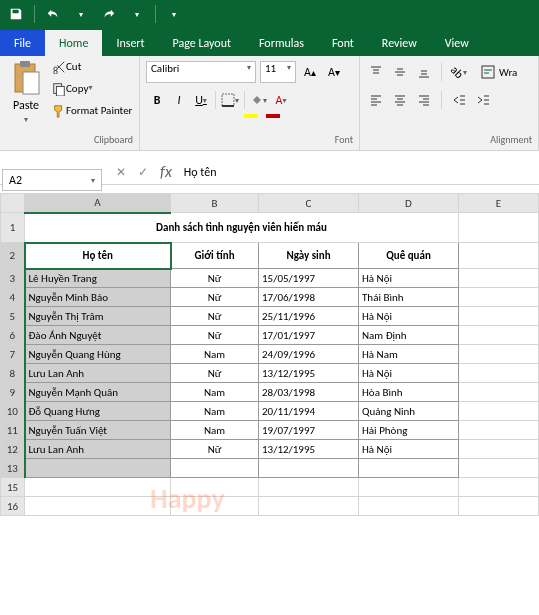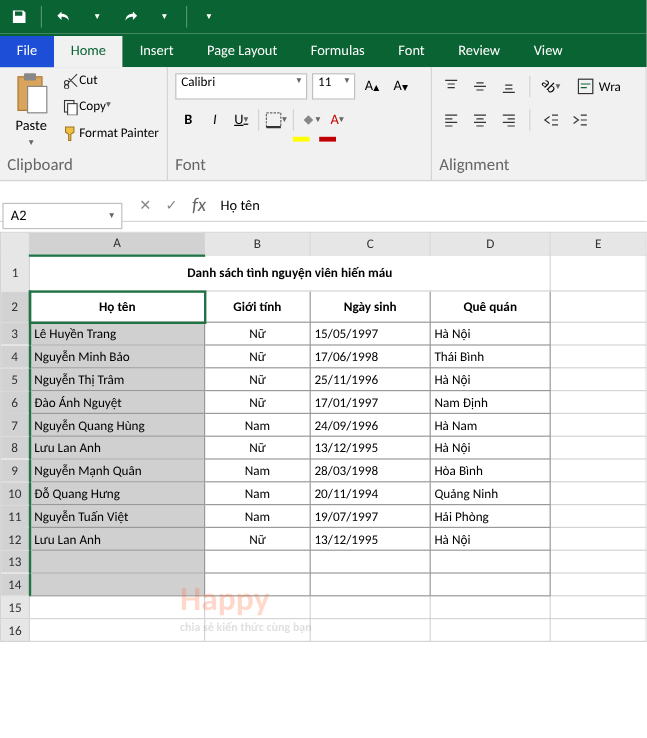--- a/index.html
+++ b/index.html
@@ -13,21 +13,21 @@
 
 
 .tabs { background: #0a6332; height: 28px; display: flex; align-items: flex-end; }
 .tab { padding: 6px 14px; color: #fff; font-size: 12px; cursor: pointer; }
 .tab.file { background: #1d4ed8; }
 .tab.active { background: #f1f1f1; color: #0a6332; }
 
 
 .ribbon { background: #f1f1f1; border-bottom: 1px solid #d4d4d4; height: 95px; display: flex; }
 .group { border-right: 1px solid #d4d4d4; padding: 4px 6px 2px 6px; display: flex; flex-direction: column; justify-content: space-between; }
-.group-label { text-align: left; font-size: 14px; color: #666; padding: 2px 0; }
+.group-label { text-align: right; font-size: 10px; color: #666; padding: 2px 0; }
 
 .clipboard { width: 140px; }
 .clipboard-top { display: flex; gap: 6px; }
 .paste-btn { display: flex; flex-direction: column; align-items: center; gap: 2px; width: 40px; }
 .paste-icon { width: 30px; height: 36px; }
 .clip-actions { display: flex; flex-direction: column; gap: 2px; font-size: 11px; }
 .clip-action { display: flex; gap: 0; height: 20px; }
 .clip-action svg { width: 14px; height: 14px; }
 
 .font-group { width: 220px; }
@@ -404,28 +404,20 @@
         </tr>
   <tr>
           <th class="row-hdr sel">13</th>
           <td class="cell data-cell sel"></td>
           <td class="cell data-cell"></td>
           <td class="cell data-cell"></td>
           <td class="cell data-cell"></td>
           <td class="cell"></td>
         </tr>
   <tr>
-          <th class="row-hdr sel">14</th>
-          <td class="cell data-cell sel"></td>
-          <td class="cell data-cell"></td>
-          <td class="cell data-cell"></td>
-          <td class="cell data-cell"></td>
-          <td class="cell"></td>
-        </tr>
-  <tr>
           <th class="row-hdr">15</th>
           <td class="cell"></td>
           <td class="cell"></td>
           <td class="cell"></td>
           <td class="cell"></td>
           <td class="cell"></td>
         </tr>
   <tr>
           <th class="row-hdr">16</th>
           <td class="cell"></td>

